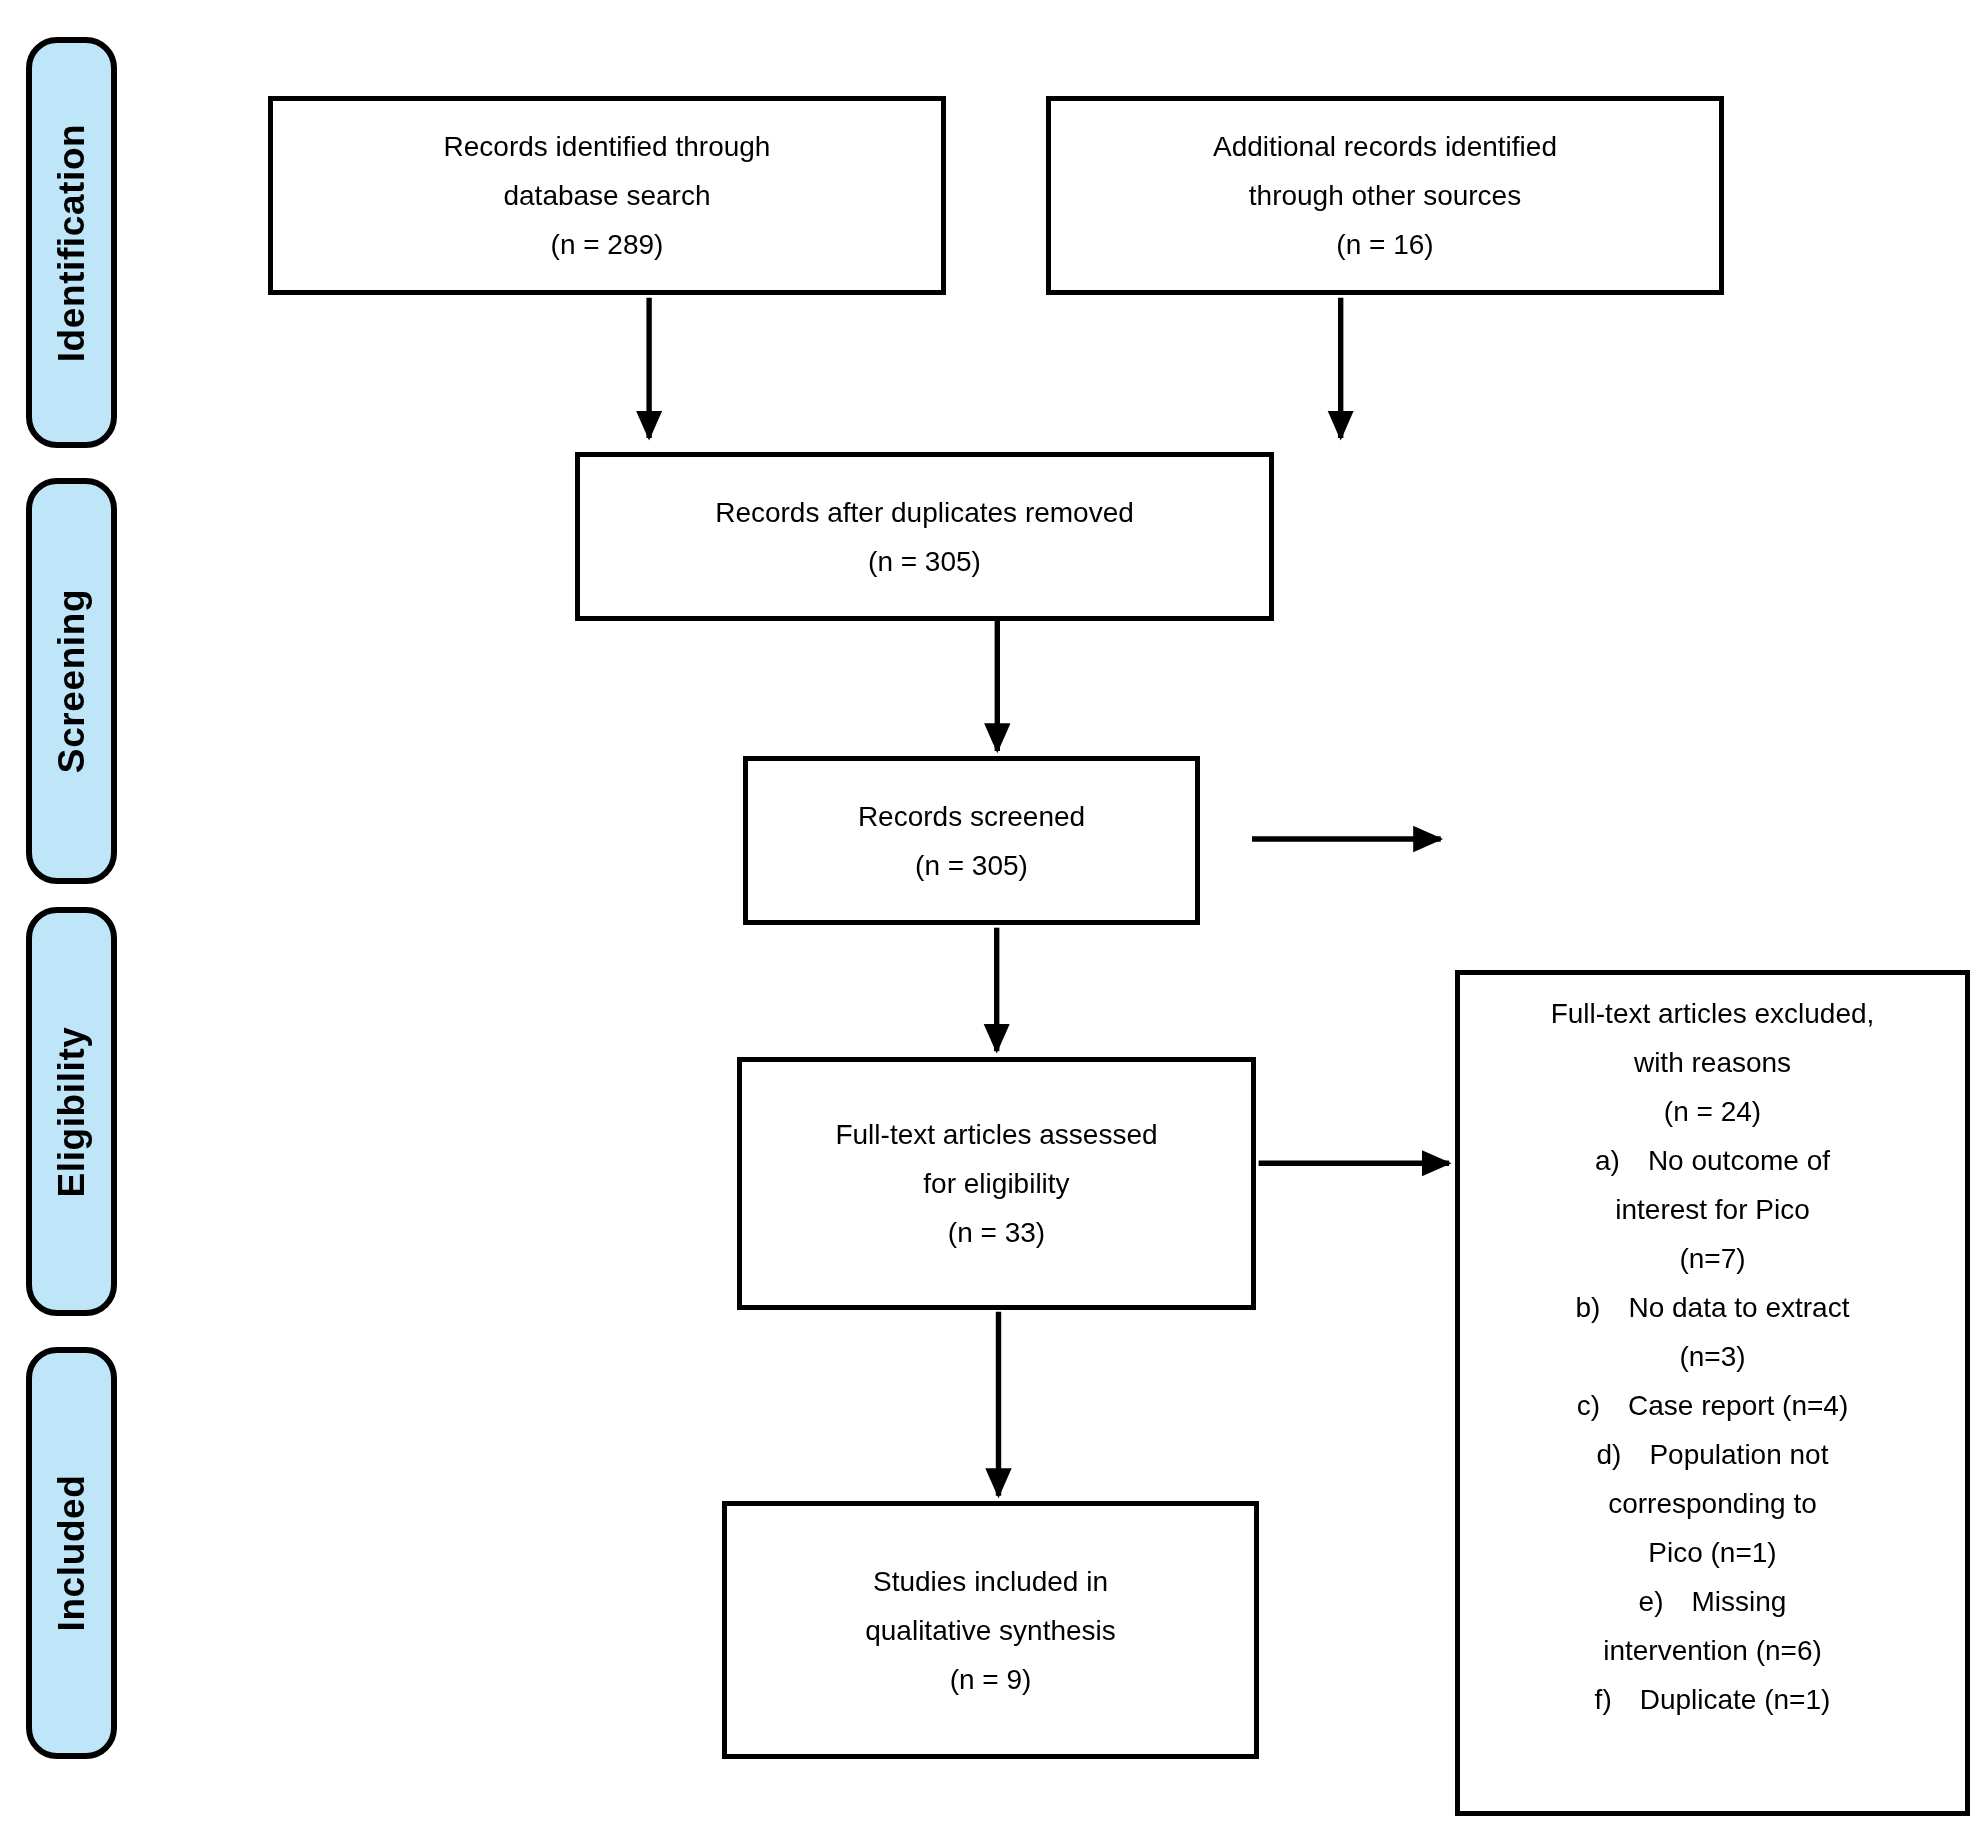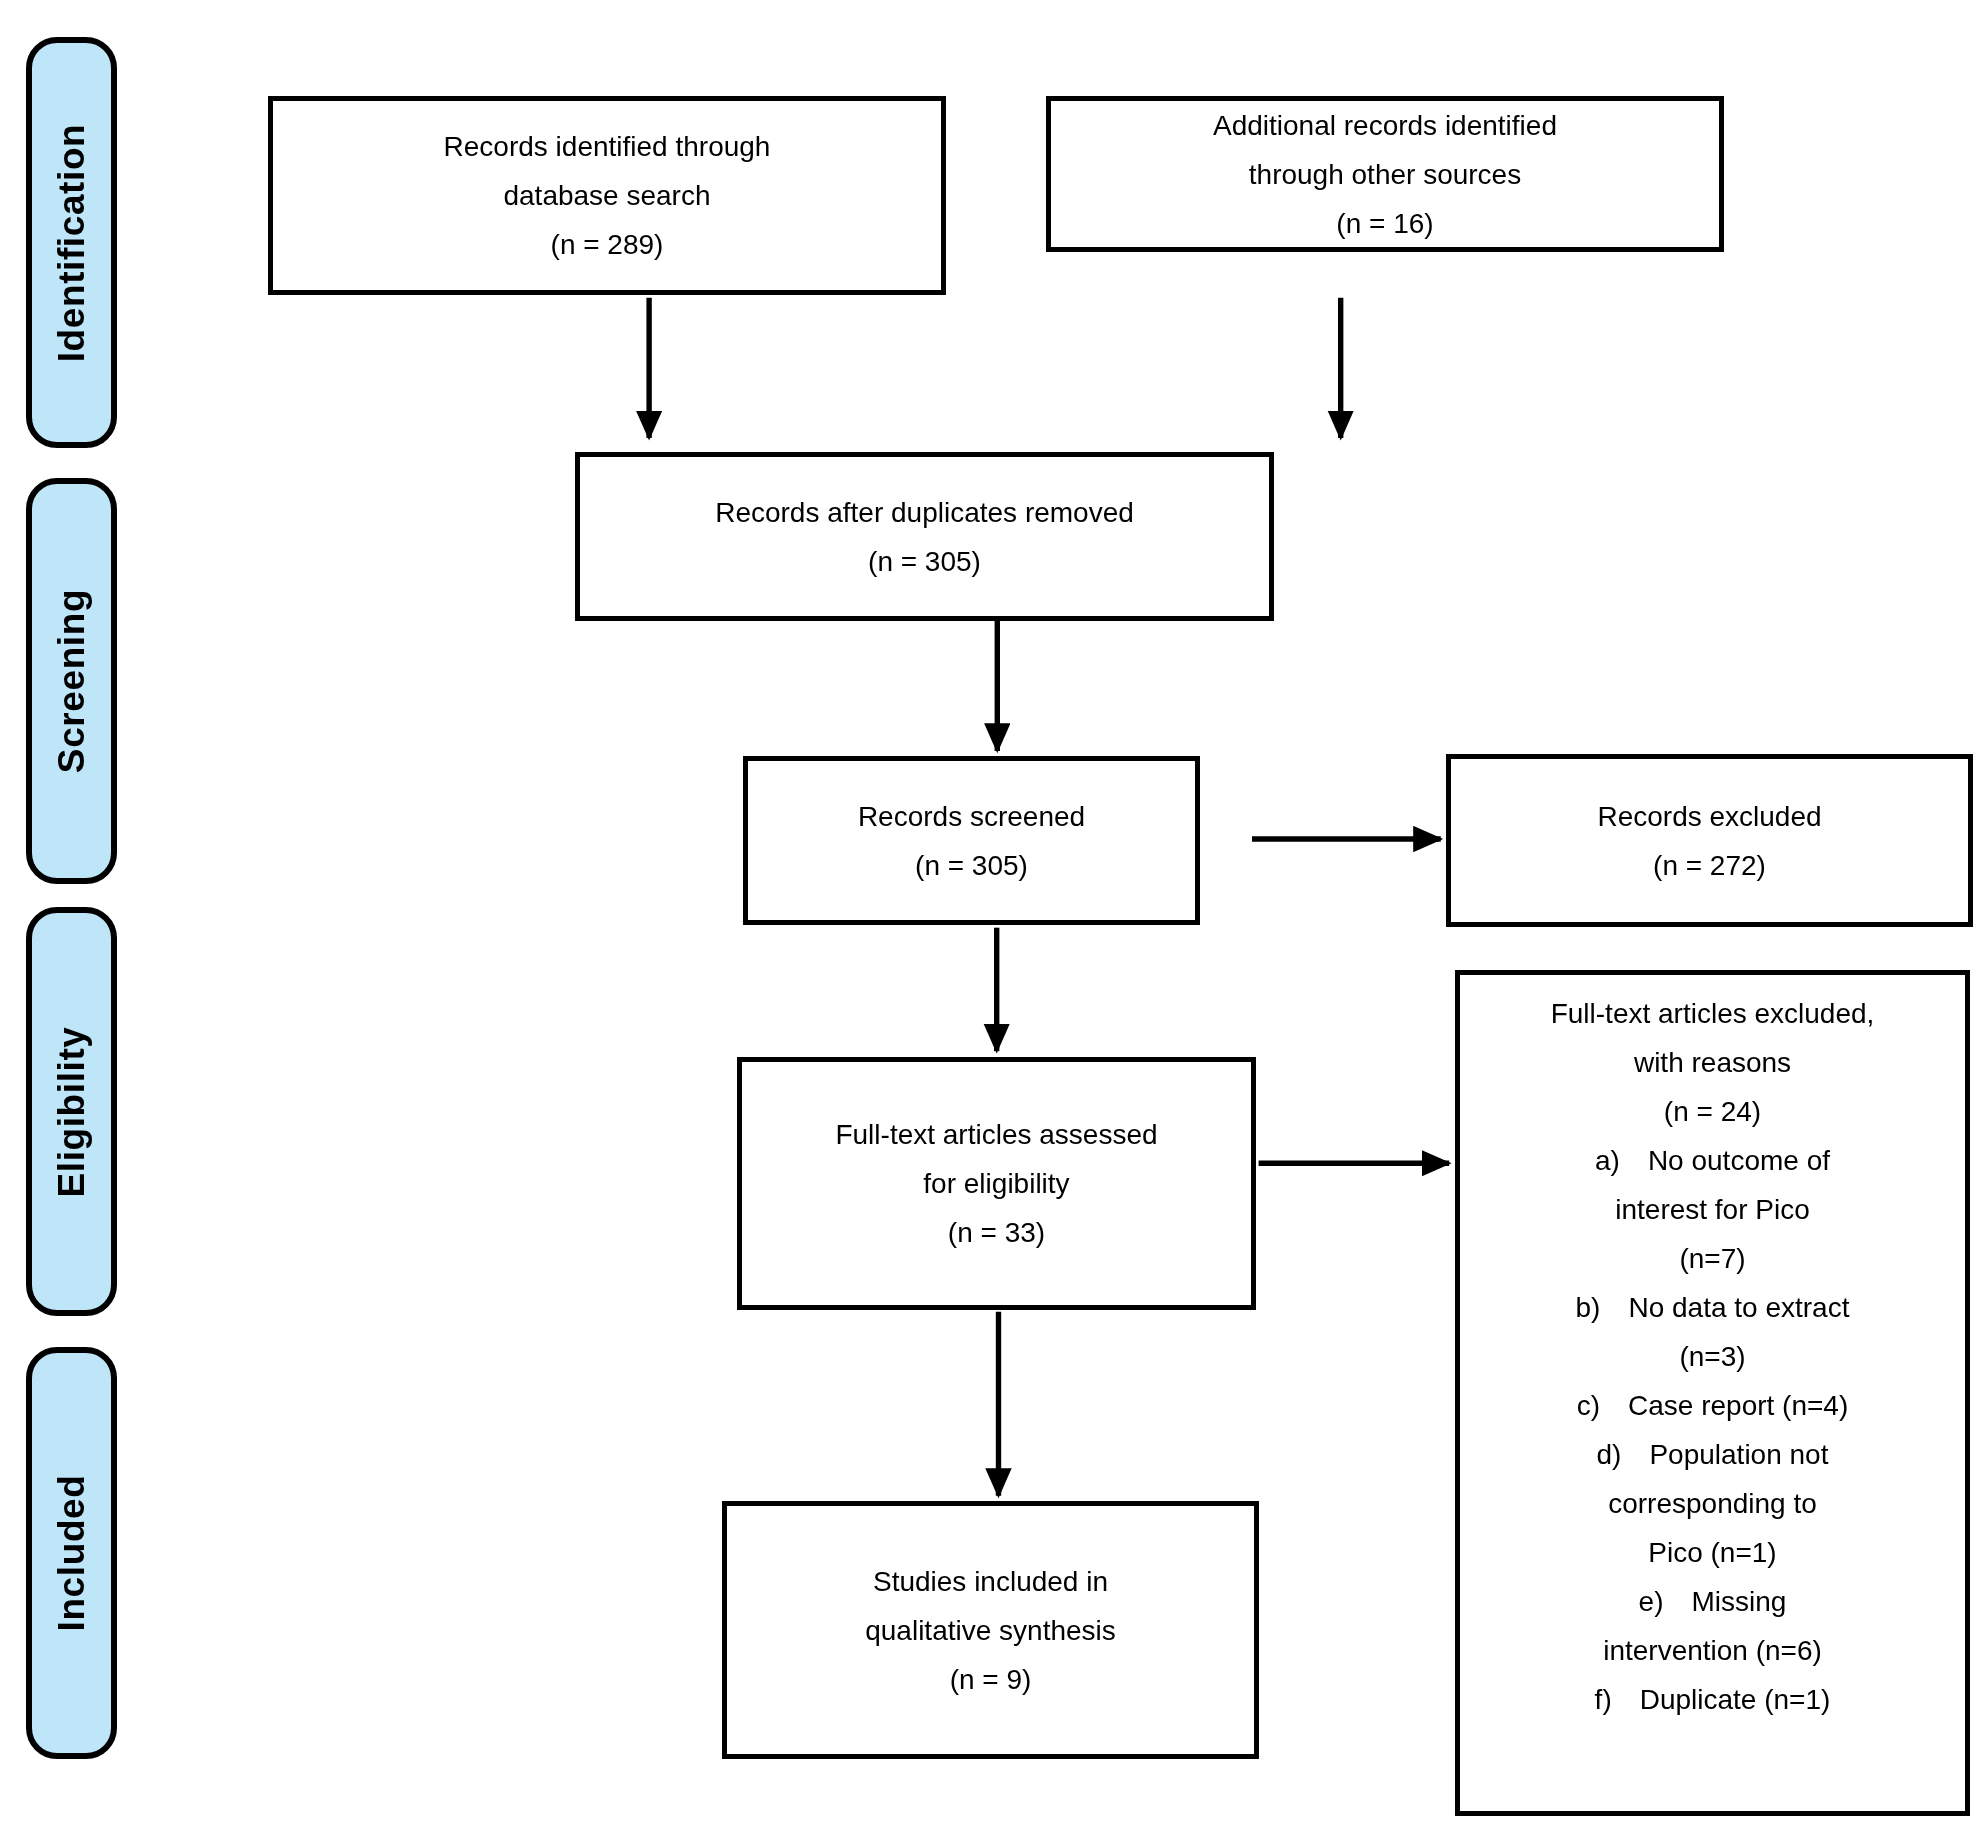--- a/index.html
+++ b/index.html
@@ -66,40 +66,36 @@
   <div class="stage" style="top:1347px;height:412px">
     <span class="stage-label">Included</span>
   </div>
 
   <div class="box" style="left:268px;top:96px;width:678px;height:199px">
     <span class="pre">Records identified through
 database search
 (n = 289)</span>
   </div>
 
-  <div class="box" style="left:1046px;top:96px;width:678px;height:156px">
+  <div class="box" style="left:1046px;top:96px;width:678px;height:199px">
     <span class="pre">Additional records identified
 through other sources
 (n = 16)</span>
   </div>
 
   <div class="box" style="left:575px;top:452px;width:699px;height:169px">
     <span class="pre">Records after duplicates removed
 (n = 305)</span>
   </div>
 
   <div class="box" style="left:743px;top:756px;width:457px;height:169px">
     <span class="pre">Records screened
 (n = 305)</span>
   </div>
 
-  <div class="box" style="left:1446px;top:754px;width:527px;height:173px">
-    <span class="pre">Records excluded
-(n = 272)</span>
-  </div>
 
   <div class="box" style="left:737px;top:1057px;width:519px;height:253px">
     <span class="pre">Full-text articles assessed
 for eligibility
 (n = 33)</span>
   </div>
 
   <div class="box box-f" style="left:1455px;top:970px;width:515px;height:846px">
     <div class="pre">Full-text articles excluded,
 with reasons

